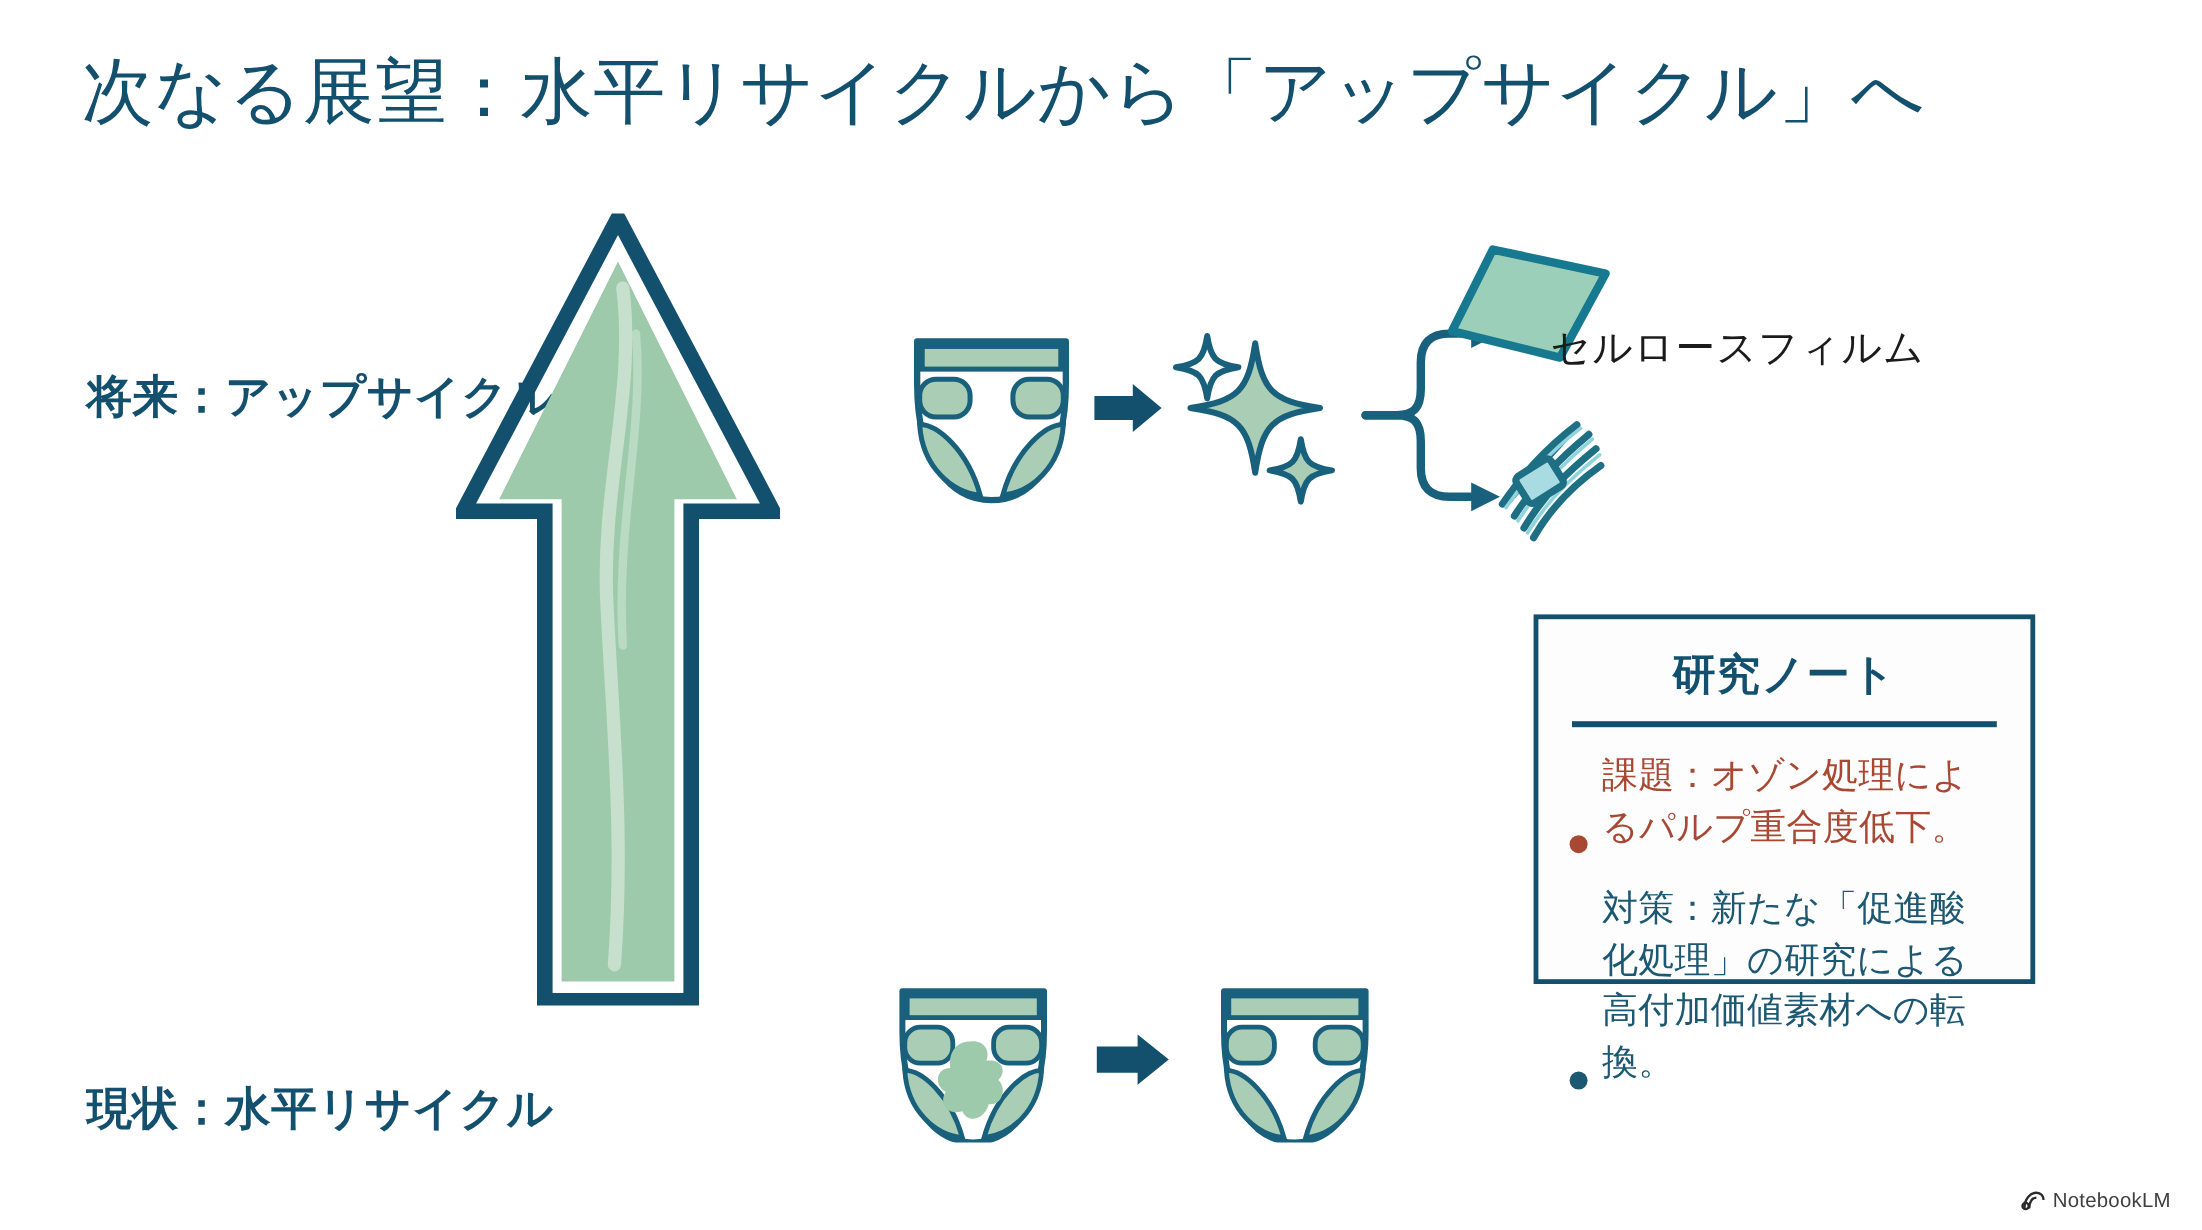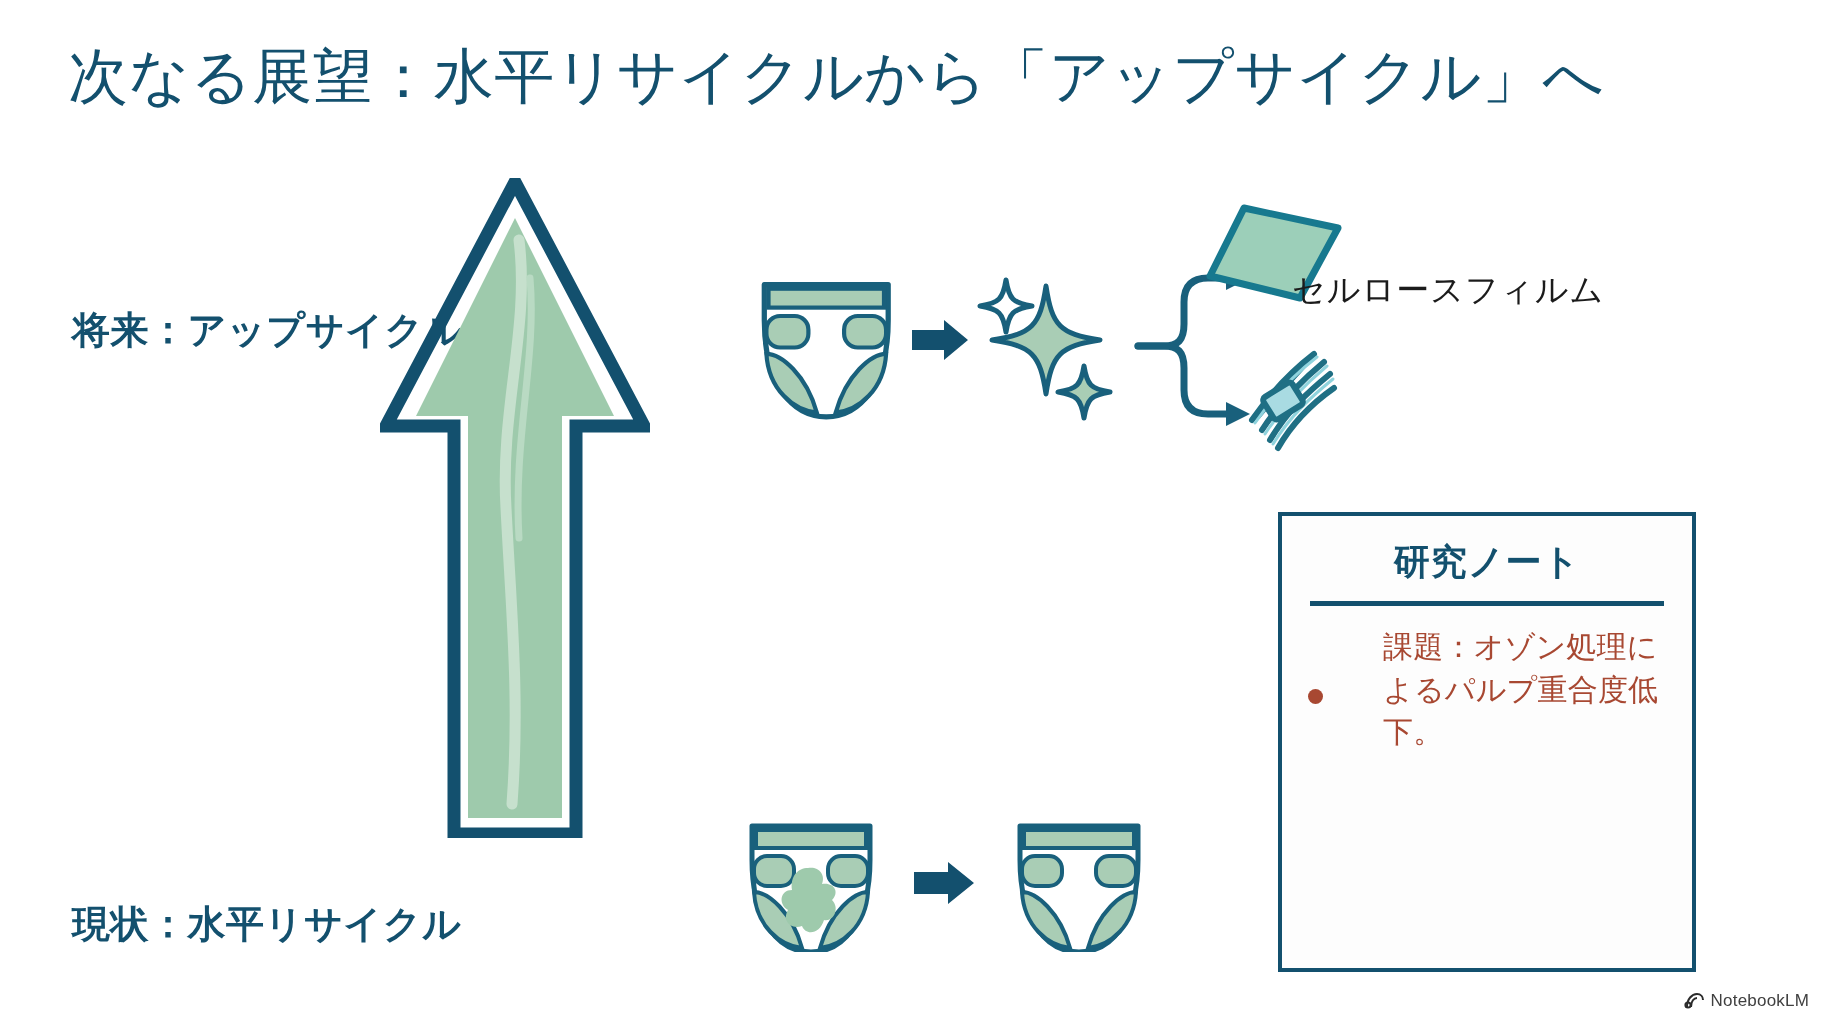--- a/index.html
+++ b/index.html
@@ -69,44 +69,43 @@
   }
   .product-label.film  { left: 1292px; top: 240px; margin-top: 28px; }
   .product-label.fiber { left: 1360px; top: 395px; }
 
   
   .note-card {
     position: absolute;
     left: 1278px;
     top: 512px;
     width: 418px;
-    height: 460px;
+    height: 308px;
     border: 4px solid #13506e;
     background: #fdfdfd;
     box-sizing: border-box;
     padding: 18px 26px 20px 26px;
   }
   .note-title {
     text-align: center;
     font-size: 36px;
     font-weight: bold;
     color: #13506e;
     letter-spacing: 1px;
     margin: 4px 0 14px 0;
   }
   .note-divider {
     height: 5px;
     background: #13506e;
     margin: 0 2px 20px 2px;
   }
   .note-item {
     display: flex;
-    align-items: center;
+    align-items: flex-end;
     margin-bottom: 26px;
-    gap: 48px;
   }
   .note-bullet {
     flex: 0 0 auto;
     width: 15px;
     height: 15px;
     border-radius: 50%;
     margin-top: 13px;
     margin-right: 12px;
   }
   .note-text {
@@ -235,20 +234,24 @@
 
   <div class="note-card">
     <div class="note-title">研究ノート</div>
     <div class="note-divider"></div>
 
     <div class="note-item challenge">
       <span class="note-bullet"></span>
       <span class="note-text">課題：オゾン処理によるパルプ重合度低下。</span>
     </div>
 
+    <div class="note-item solution">
+      <span class="note-bullet"></span>
+      <span class="note-text">対策：新たな「促進酸化処理」の研究による高付加価値素材への転換。</span>
+    </div>
   </div>
 
   <div class="footer-logo">
     <svg width="20" height="18" viewBox="0 0 20 18">
       <path d="M3 15 C3 7 8 2 13 2 C17 2 19 5 19 8" fill="none" stroke="#2b2b2b" stroke-width="2"></path>
       <path d="M7 15 C7 9 10 6 13 6" fill="none" stroke="#2b2b2b" stroke-width="2"></path>
       <circle cx="4" cy="13" r="2.6" fill="none" stroke="#2b2b2b" stroke-width="2"></circle>
     </svg>
     <span class="footer-logo-text">NotebookLM</span>
   </div>

